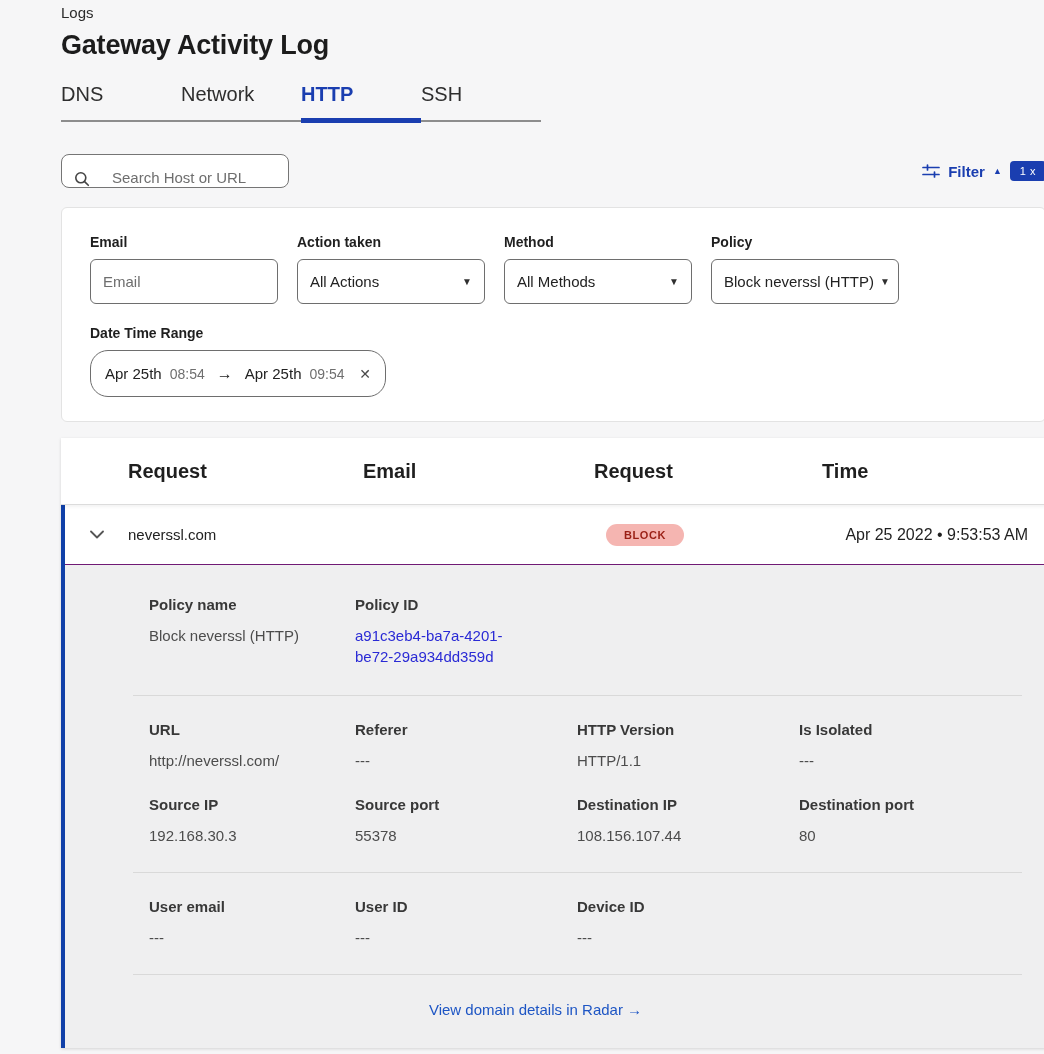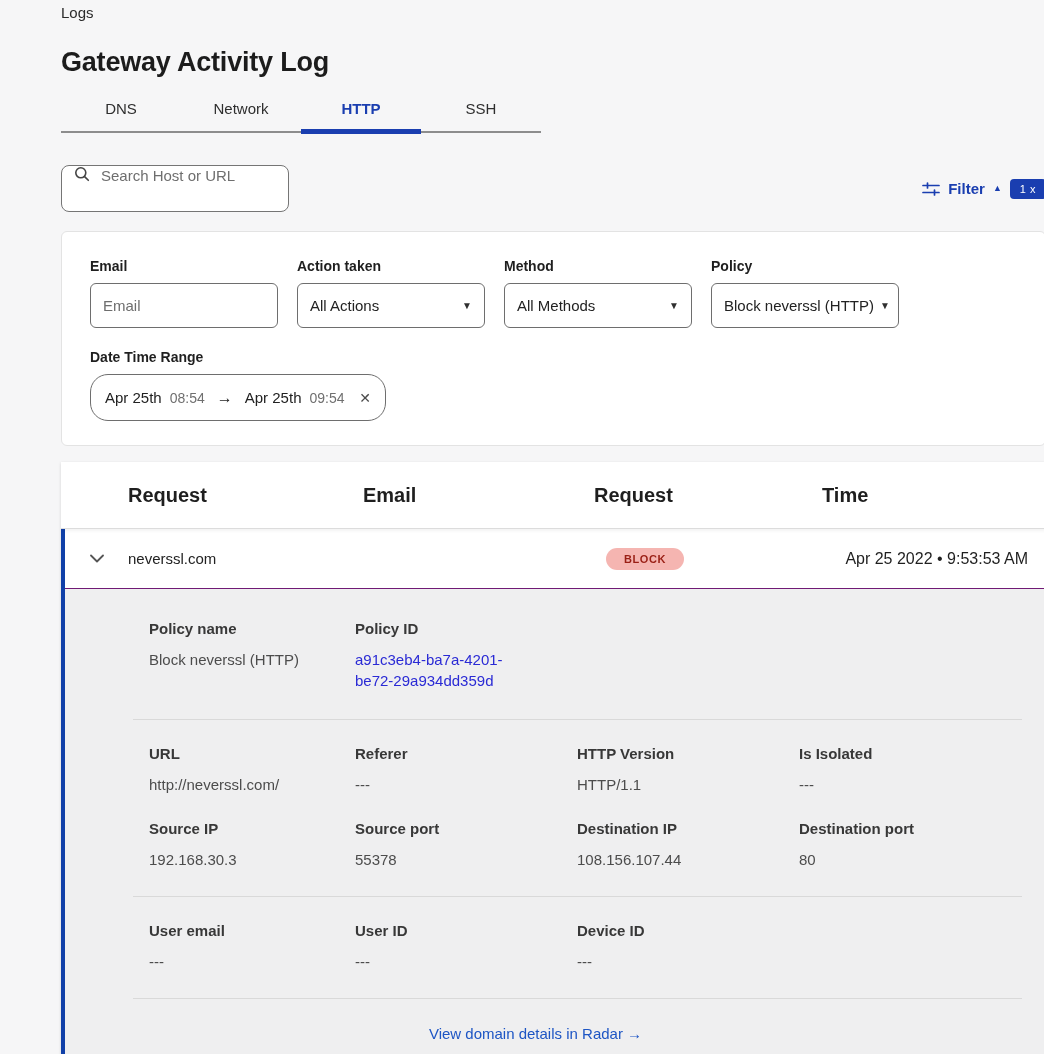--- a/index.html
+++ b/index.html
@@ -15,31 +15,31 @@
   body{
     width:1044px;height:1054px;overflow:hidden;
     background:#f6f6f7;
     font-family:"Liberation Sans",sans-serif;
     color:#1f1f1f;
   }
   .page{padding-left:61px;width:1044px;}
 
   
   .breadcrumb{margin-top:4px;font-size:15px;line-height:18px;color:#2b2b2b;}
-  .page-title{margin-top:24px;font-size:27px;line-height:32px;font-weight:700;color:#1c1c1c;letter-spacing:-0.2px;}
+  .page-title{margin-top:7px;font-size:27px;line-height:32px;font-weight:700;color:#1c1c1c;letter-spacing:-0.2px;}
 
   
   .tabs{margin-top:15px;width:480px;display:flex;border-bottom:2px solid #8d8d8d;}
-  .tab{width:120px;text-align:center;padding:7px 0 14px;font-size:15px;color:#2e2e2e;font-weight:500;position:relative;cursor:pointer;}
+  .tab{width:120px;text-align:left;padding:7px 0 14px;font-size:20px;color:#2e2e2e;font-weight:500;position:relative;cursor:pointer;}
   .tab.active{color:var(--accent);font-weight:700;}
   .tab.active::after{content:"";position:absolute;left:0;right:0;bottom:-3px;height:5px;background:var(--accent);}
 
   
   .toolbar{margin-top:32px;width:985px;display:flex;align-items:center;}
-  .searchbox{width:228px;height:47px;background:#fff;border:1px solid #757575;border-radius:8px;display:flex;align-items:flex-start;padding:0 12px;gap:9px;}
+  .searchbox{width:228px;height:34px;background:#fff;border:1px solid #757575;border-radius:8px;display:flex;align-items:flex-end;padding:0 12px;gap:20px;}
   .searchbox input{border:none;outline:none;flex:1;font-size:15px;font-family:"Liberation Sans",sans-serif;color:#222;background:transparent;min-width:0;}
   .searchbox input::placeholder{color:#6e6e6e;}
   .filtergroup{margin-left:auto;display:flex;align-items:center;gap:8px;}
   .filter-label{color:var(--accent);font-size:15px;font-weight:700;cursor:pointer;}
   .caret-up{color:var(--accent);font-size:9px;line-height:9px;}
   .filter-badge{background:var(--accent);color:#fff;border-radius:4px;padding:4px 10px;font-size:11px;font-weight:400;letter-spacing:0.5px;cursor:pointer;}
 
   
   .panel{margin-top:19px;width:985px;background:#fff;border:1px solid #e3e3e3;border-radius:6px;padding:26px 28px 24px 28px;}
   .fields{display:flex;gap:19px;}

